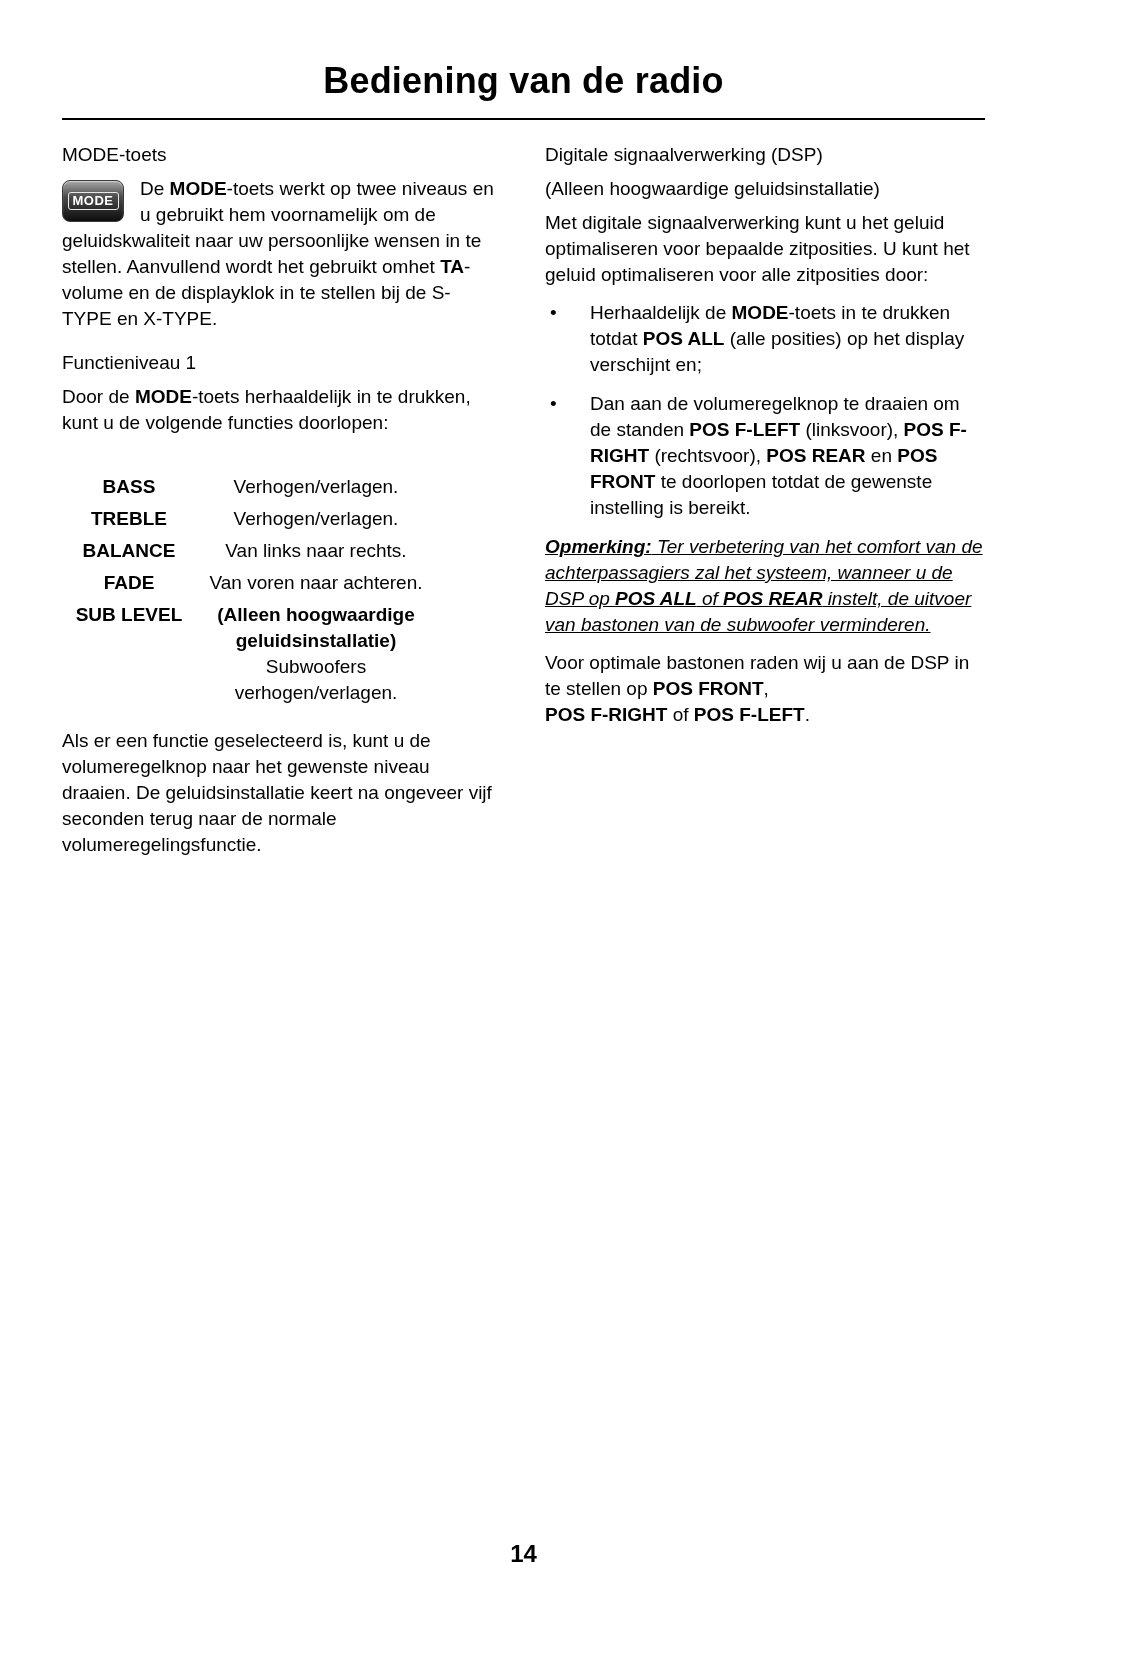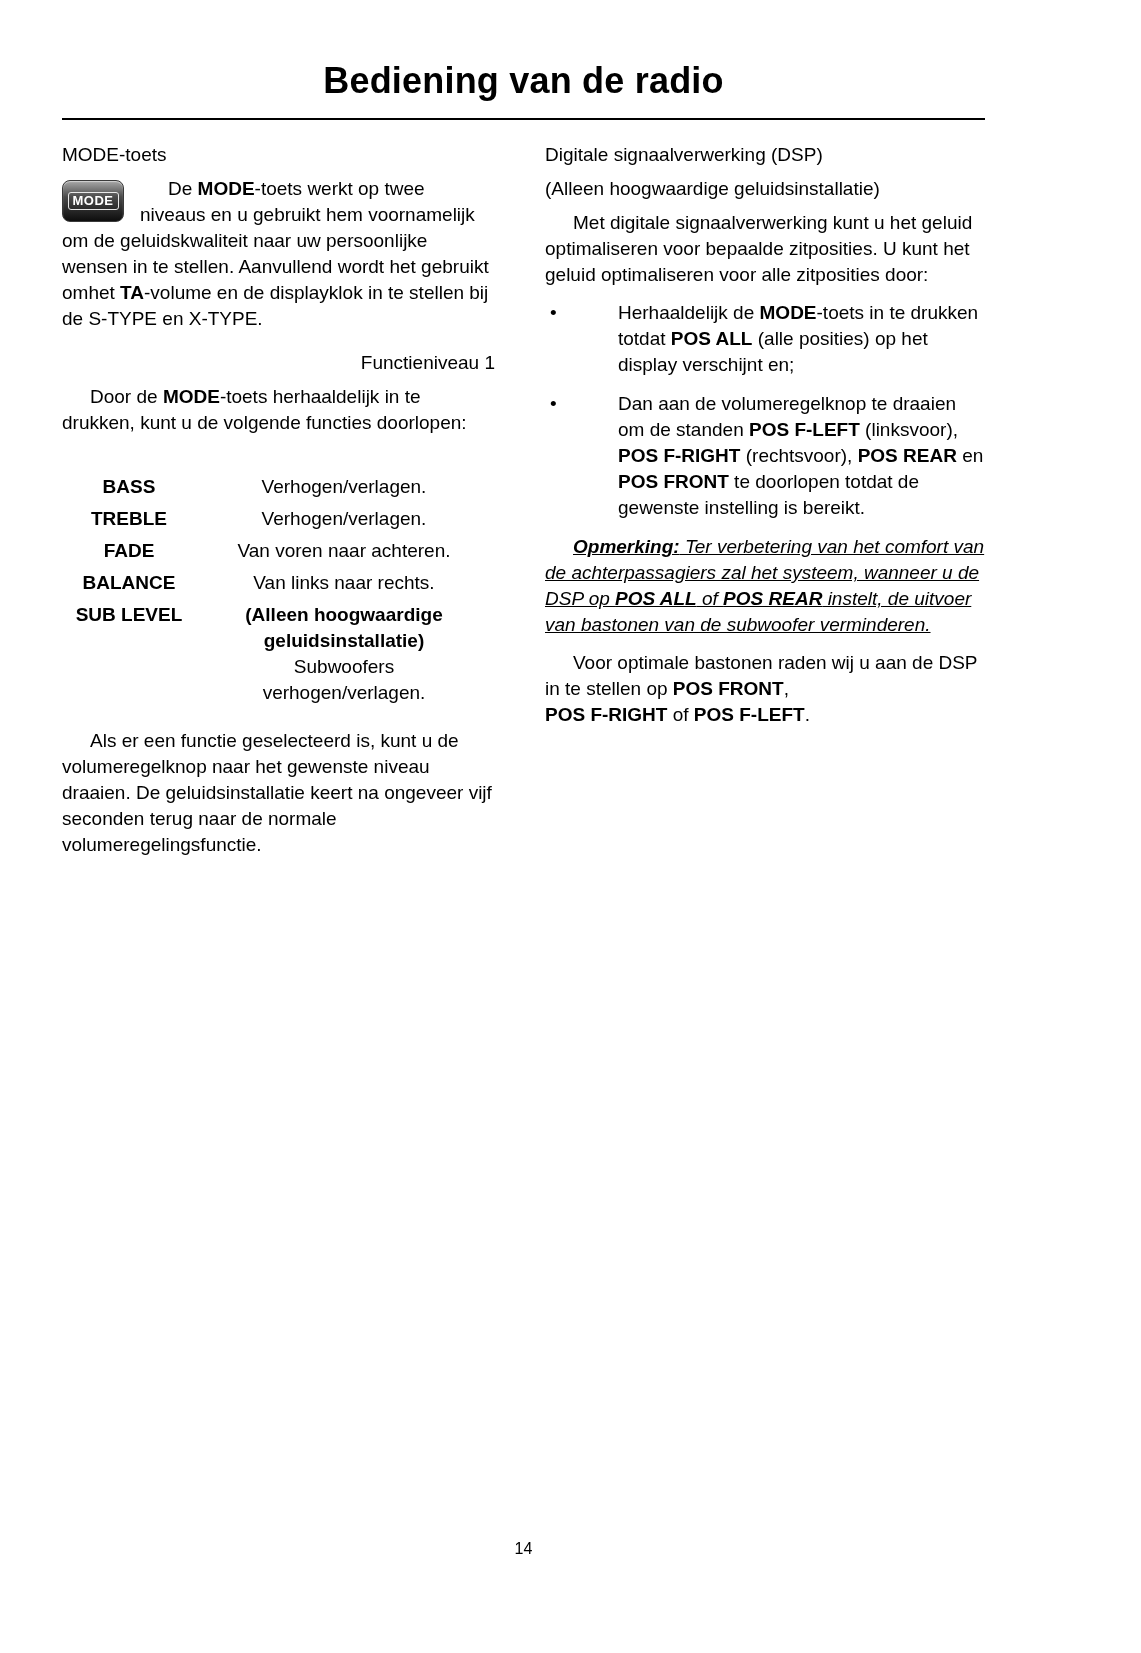--- a/index.html
+++ b/index.html
@@ -37,28 +37,28 @@
   }
   .col-left  { width: 433px; margin-right: 50px; flex-shrink: 0; }
   .col-right { width: 440px; flex-shrink: 0; }
 
   .h {
     font-size: 19px;
     line-height: 26px;
     font-weight: normal;
     margin: 0 0 8px 0;
   }
-  .h-top { margin-top: 18px; text-align: right; }
+  .h-top { margin-top: 18px; }
 
   .para {
     font-size: 19px;
     line-height: 26px;
     margin: 0 0 12px 0;
   }
-  .rich { white-space: pre-line; margin-left: 28px; }
+  .rich { white-space: pre-line; }
   .rich .b { font-weight: bold; }
   .rich .i { font-style: italic; text-decoration: underline; }
 
   .intro-para { margin-bottom: 18px; }
 
   .mode-btn {
     float: left;
     width: 60px;
     height: 40px;
     margin: 4px 16px 4px 0;
@@ -107,22 +107,22 @@
   .bullet-text { flex: 1; font-size: 19px; line-height: 26px; }
 
   .note { margin-top: 2px; margin-bottom: 12px; }
 
   .page-num {
     position: absolute;
     left: 0;
     top: 1540px;
     width: 923px;
     text-align: center;
-    font-size: 16px;
-    font-weight: normal;
+    font-size: 24px;
+    font-weight: bold;
   }
 </style>
 </head>
 <body>
 
 <div class="page">
   <div class="content">
 
     <div class="title">Bediening van de radio</div>
     <div class="rule"></div>
@@ -143,26 +143,26 @@
         <div class="spec-table">
           <div class="spec-row">
             <div class="spec-label">BASS</div>
             <div class="spec-desc rich"><span>Verhogen/verlagen.</span></div>
           </div>
           <div class="spec-row">
             <div class="spec-label">TREBLE</div>
             <div class="spec-desc rich"><span>Verhogen/verlagen.</span></div>
           </div>
           <div class="spec-row">
+            <div class="spec-label">BALANCE</div>
+            <div class="spec-desc rich"><span>Van links naar rechts.</span></div>
+          </div>
+          <div class="spec-row">
             <div class="spec-label">FADE</div>
             <div class="spec-desc rich"><span>Van voren naar achteren.</span></div>
-          </div>
-          <div class="spec-row">
-            <div class="spec-label">BALANCE</div>
-            <div class="spec-desc rich"><span>Van links naar rechts.</span></div>
           </div>
           <div class="spec-row">
             <div class="spec-label">SUB LEVEL</div>
             <div class="spec-desc rich"><span class="b">(Alleen hoogwaardige geluidsinstallatie)
 </span><span>Subwoofers verhogen/verlagen.</span></div>
           </div>
         </div>
 
         <div class="para"><span class="rich"><span>Als er een functie geselecteerd is, kunt u de volumeregelknop naar het gewenste niveau draaien. De geluidsinstallatie keert na ongeveer vijf seconden terug naar de normale volumeregelingsfunctie.</span></span></div>
       </div>

